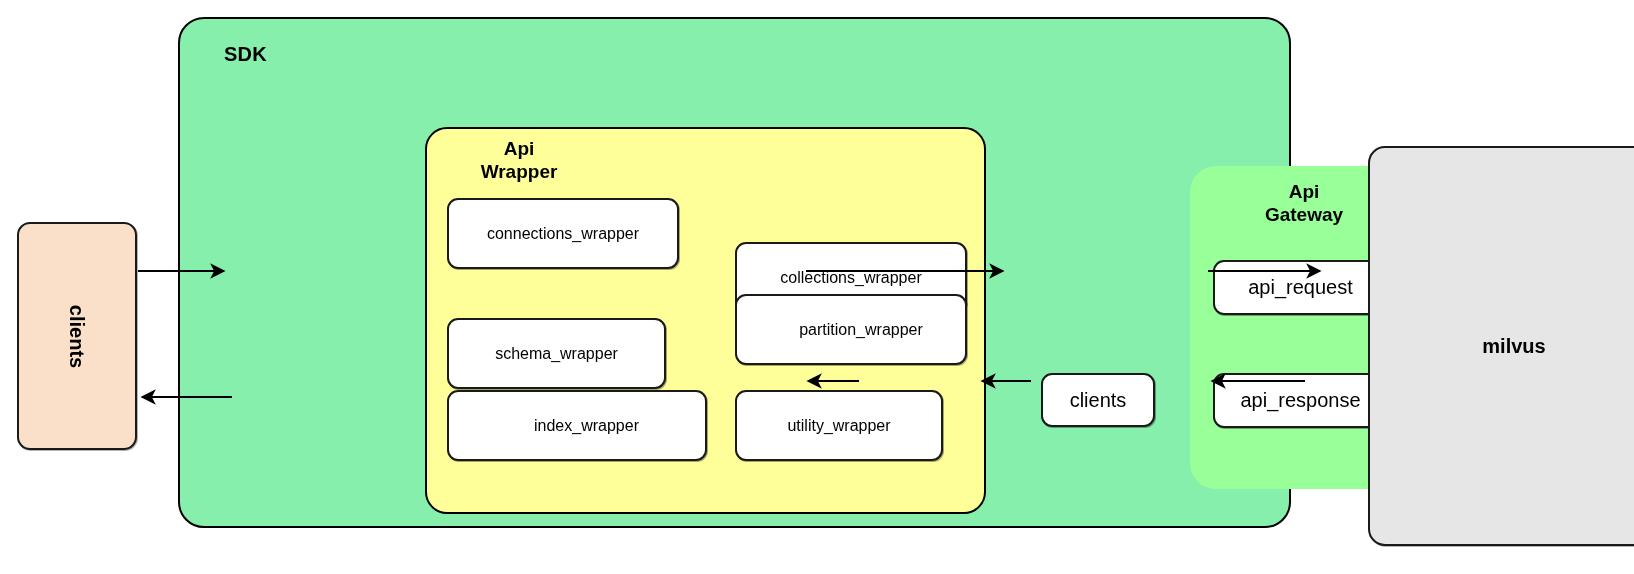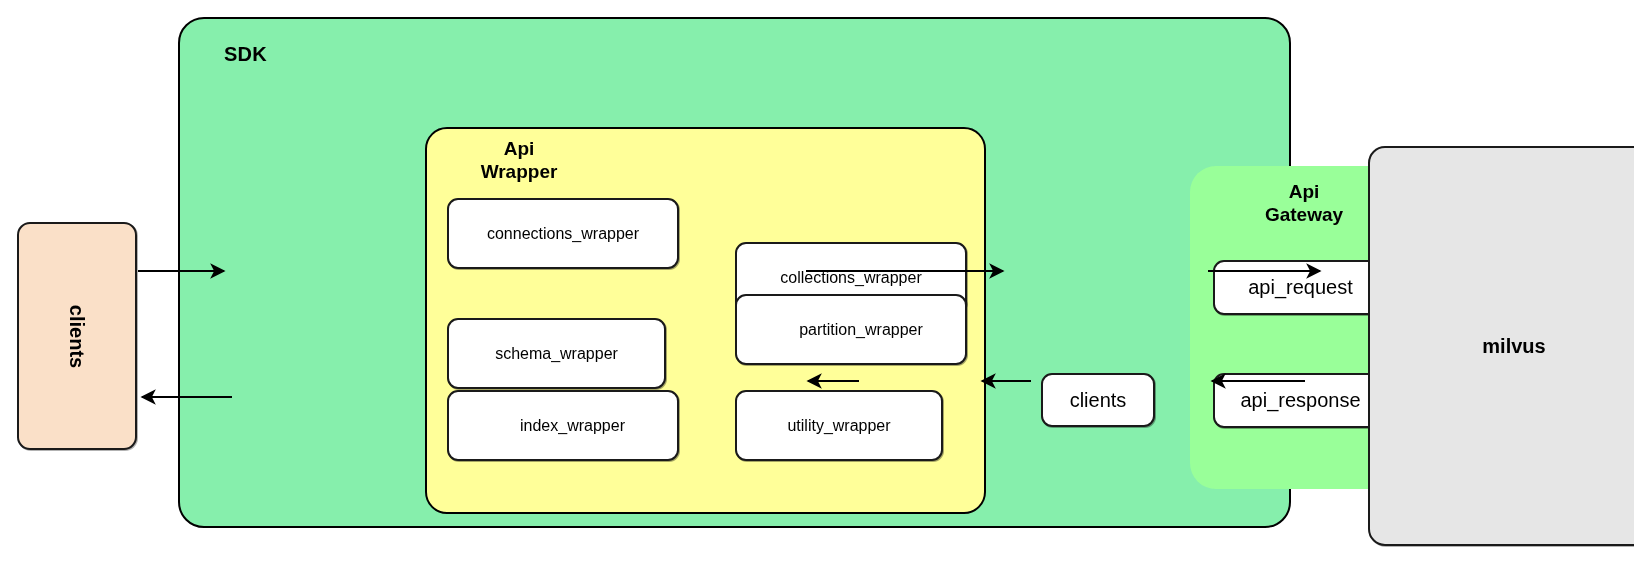--- a/index.html
+++ b/index.html
@@ -190,21 +190,21 @@
         <div>Api</div>
         <div>Wrapper</div>
       </div>
 
       <div class="wrapper-cell" style="left:20px;  top:69px;  width:232px; height:71px;">connections_wrapper</div>
       <div class="wrapper-cell" style="left:308px; top:69px;  width:232px; height:71px;margin-top:44px;">collections_wrapper</div>
 
       <div class="wrapper-cell" style="left:20px;  top:165px; width:219px; height:71px;margin-top:24px;">schema_wrapper</div>
       <div class="wrapper-cell" style="left:308px; top:165px; width:232px; height:71px;padding-left:20px;">partition_wrapper</div>
 
-      <div class="wrapper-cell" style="left:20px;  top:261px; width:232px; height:71px;padding-left:19px;">index_wrapper</div>
+      <div class="wrapper-cell" style="left:20px;  top:261px; width:260px; height:71px;padding-left:19px;">index_wrapper</div>
       <div class="wrapper-cell" style="left:308px; top:261px; width:208px; height:71px;">utility_wrapper</div>
     </div>
 
     <div class="box" id="checker-box">clients</div>
 
     <div class="box" id="api-gateway-box">
       <div id="api-gateway-label">
         <div>Api</div>
         <div>Gateway</div>
       </div>

